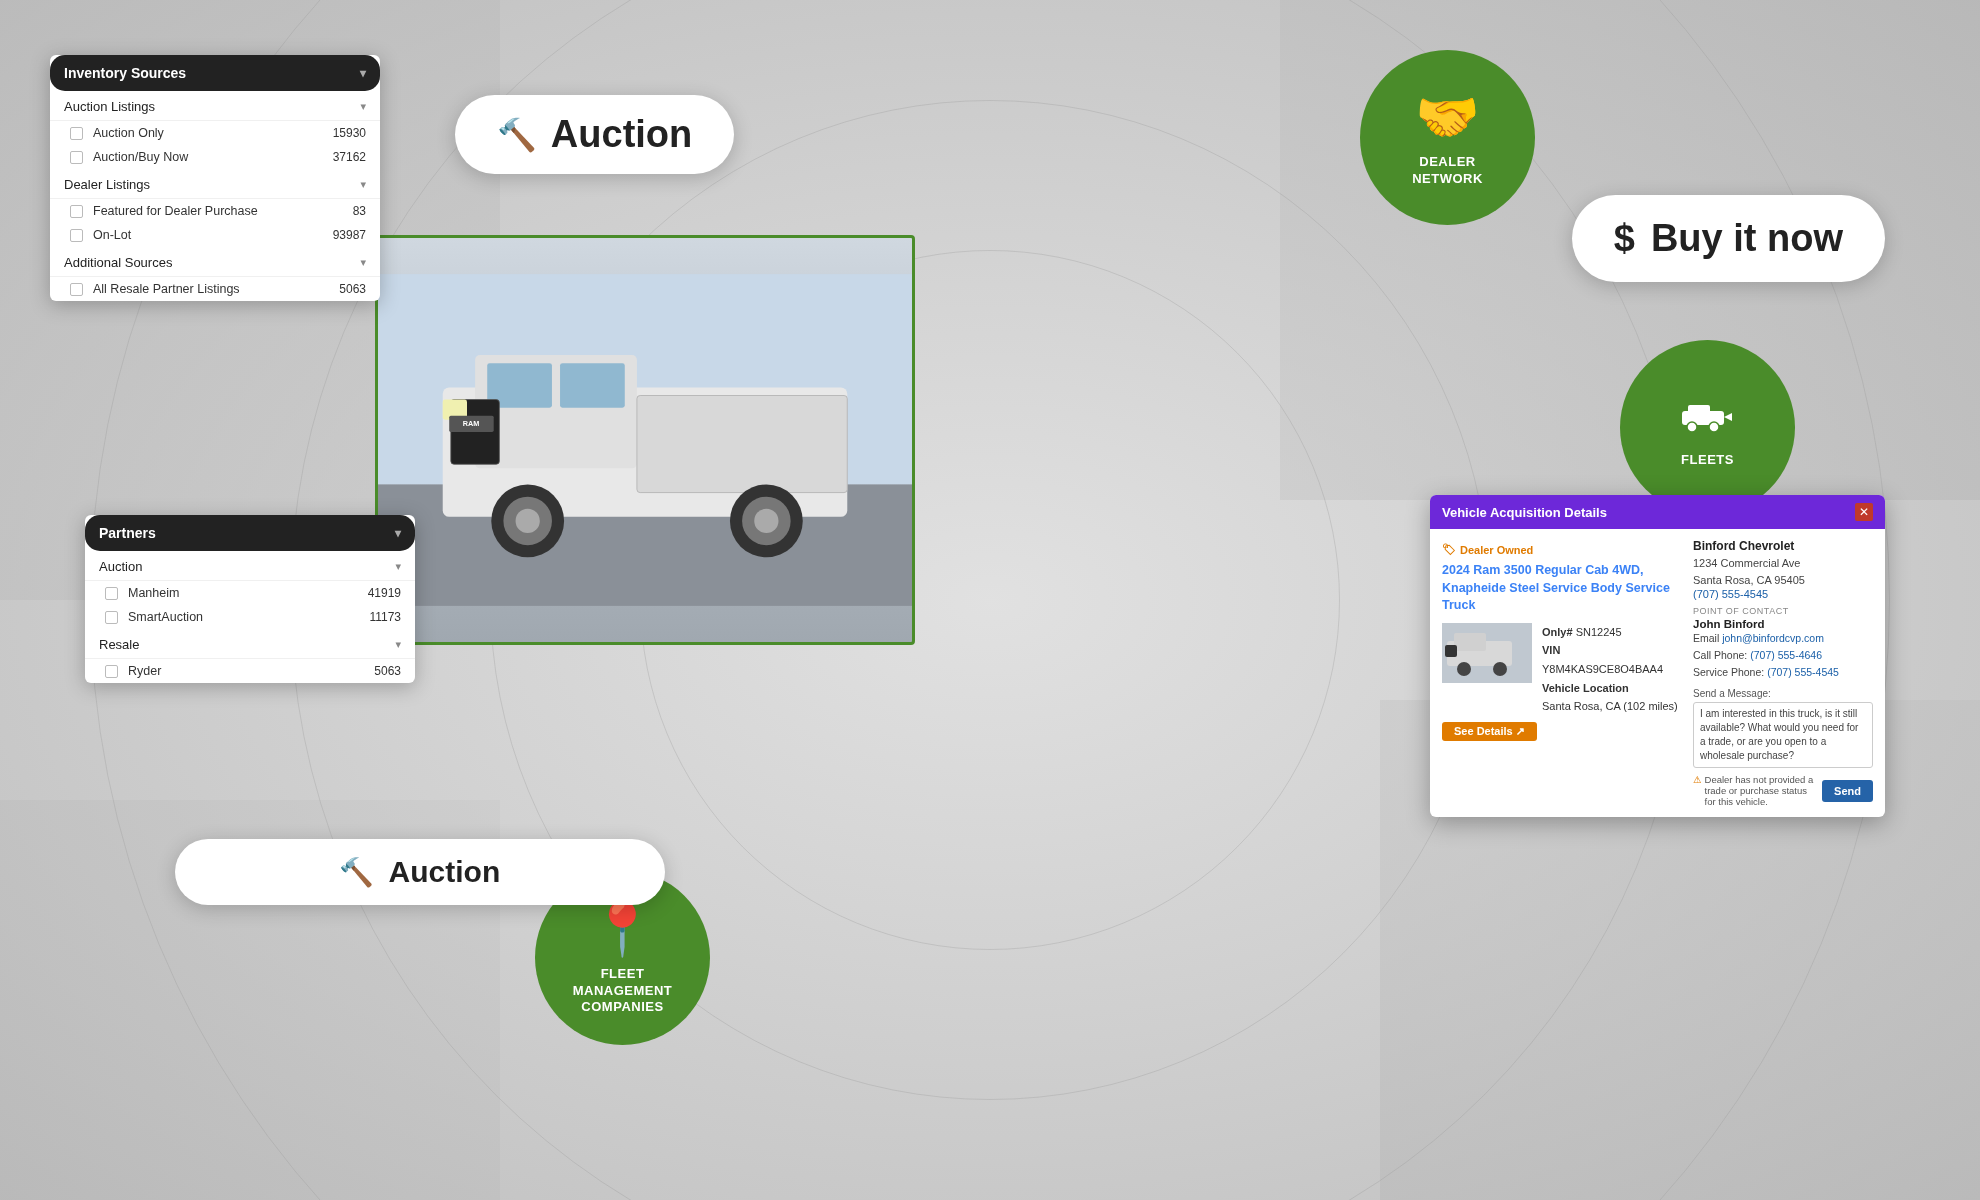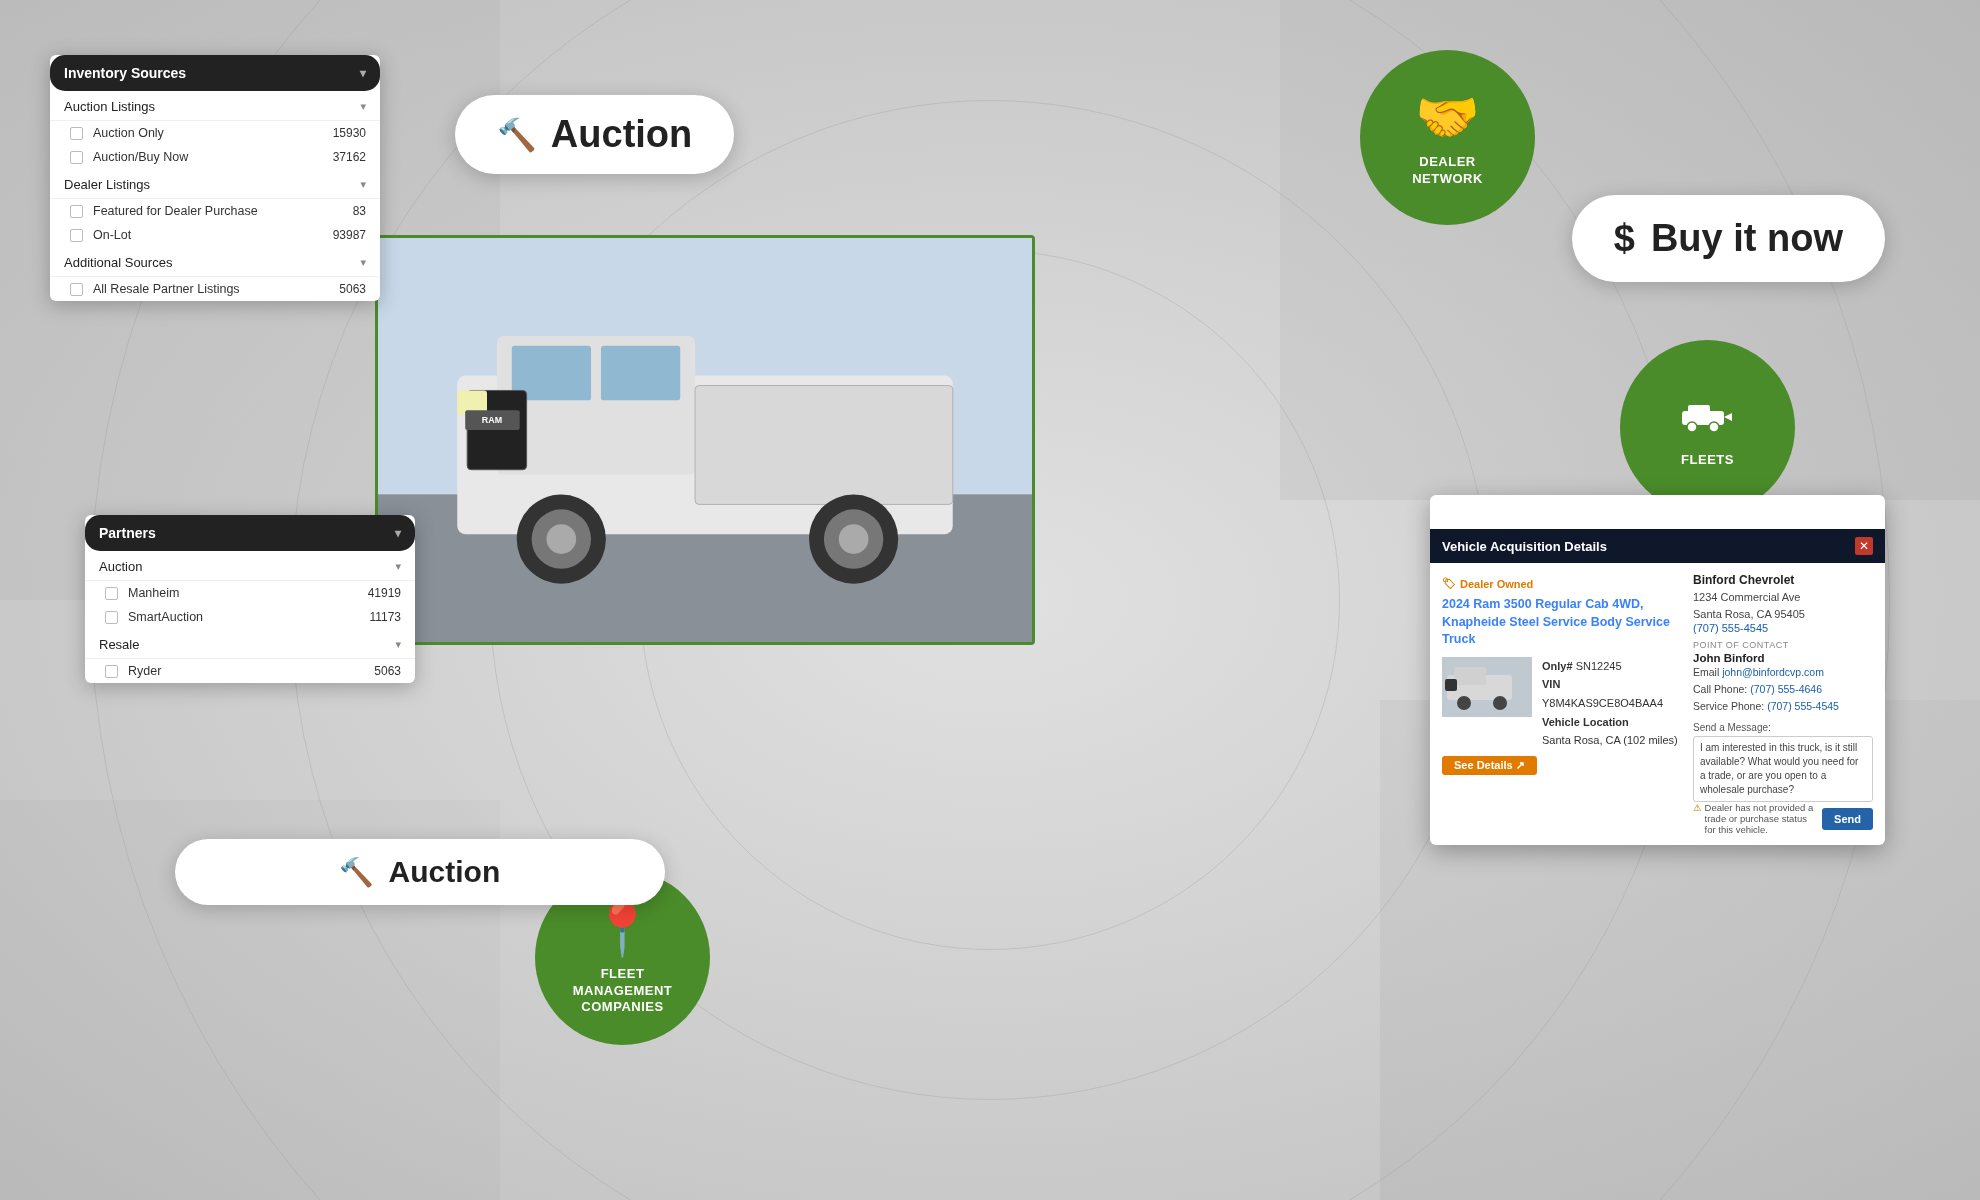--- a/index.html
+++ b/index.html
@@ -143,21 +143,21 @@
       box-shadow: 0 4px 20px rgba(0,0,0,0.25);
       overflow: hidden;
       z-index: 20;
     }
 
     
     .main-car-image {
       position: absolute;
       left: 375px;
       top: 235px;
-      width: 660px;
+      width: 540px;
       height: 410px;
       border: 3px solid #4a8c2a;
       border-radius: 4px;
       background: linear-gradient(180deg, #d0d8e0 0%, #c0c8d0 30%, #b0b8c0 60%, #a0a8b0 100%);
       overflow: hidden;
       z-index: 15;
     }
 
     
     .truck-placeholder {
@@ -259,29 +259,28 @@
       top: 495px;
       right: 95px;
       width: 455px;
       background: white;
       border-radius: 6px;
       box-shadow: 0 6px 25px rgba(0,0,0,0.3);
       overflow: hidden;
       z-index: 25;
     }
     .acq-header {
-      background: #0f172a;
+      background: #6d28d9;
       color: white;
       padding: 8px 12px;
       display: flex;
       justify-content: space-between;
       align-items: center;
       font-size: 13px;
       font-weight: bold;
-      margin-top: 34px;
     }
     .acq-header .close-btn {
       background: #c0392b;
       color: white;
       border: none;
       width: 18px; height: 18px;
       border-radius: 2px;
       font-size: 12px;
       cursor: pointer;
       display: flex; align-items: center; justify-content: center;
@@ -339,21 +338,21 @@
     .contact-details { font-size: 10.5px; color: #444; line-height: 1.6; }
     .contact-phone { color: #1a5fa8; }
     .message-label { font-size: 10px; color: #555; margin-top: 8px; margin-bottom: 3px; }
     .message-box {
       border: 1px solid #ccc;
       border-radius: 3px;
       padding: 4px 6px;
       font-size: 10px;
       color: #444;
       line-height: 1.4;
-      margin-bottom: 0;
+      margin-bottom: 6px;
     }
     .send-row {
       display: flex;
       align-items: center;
       gap: 6px;
     }
     .warning-text {
       font-size: 9.5px;
       color: #555;
       flex: 1;

